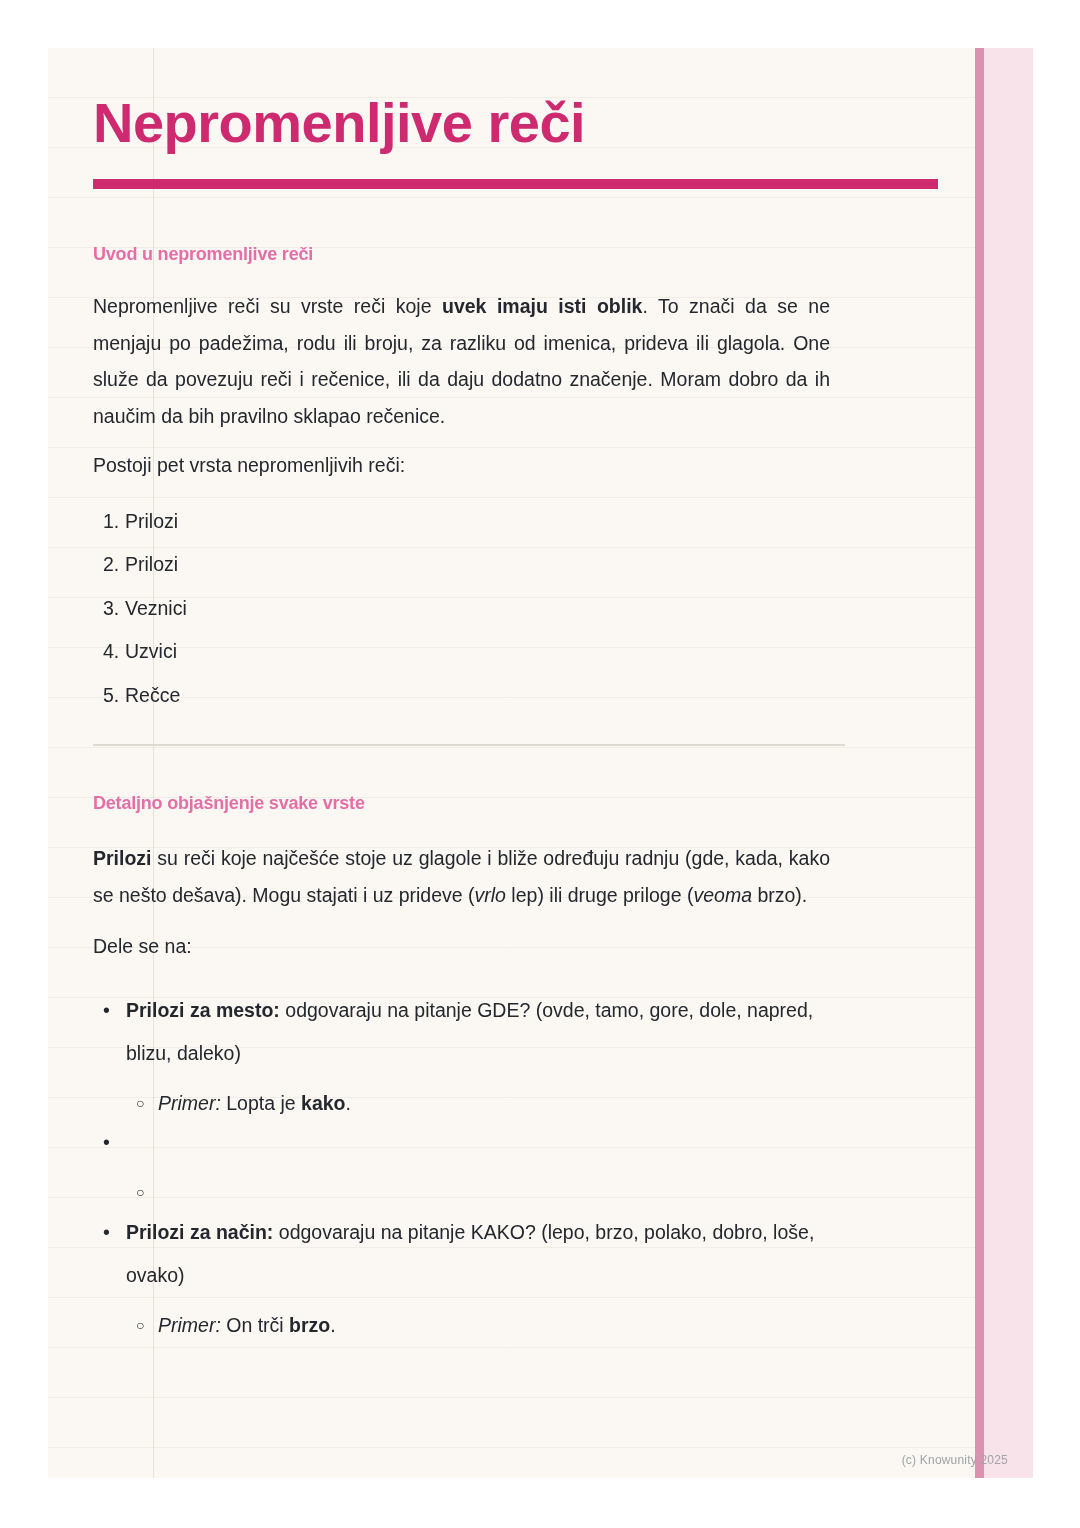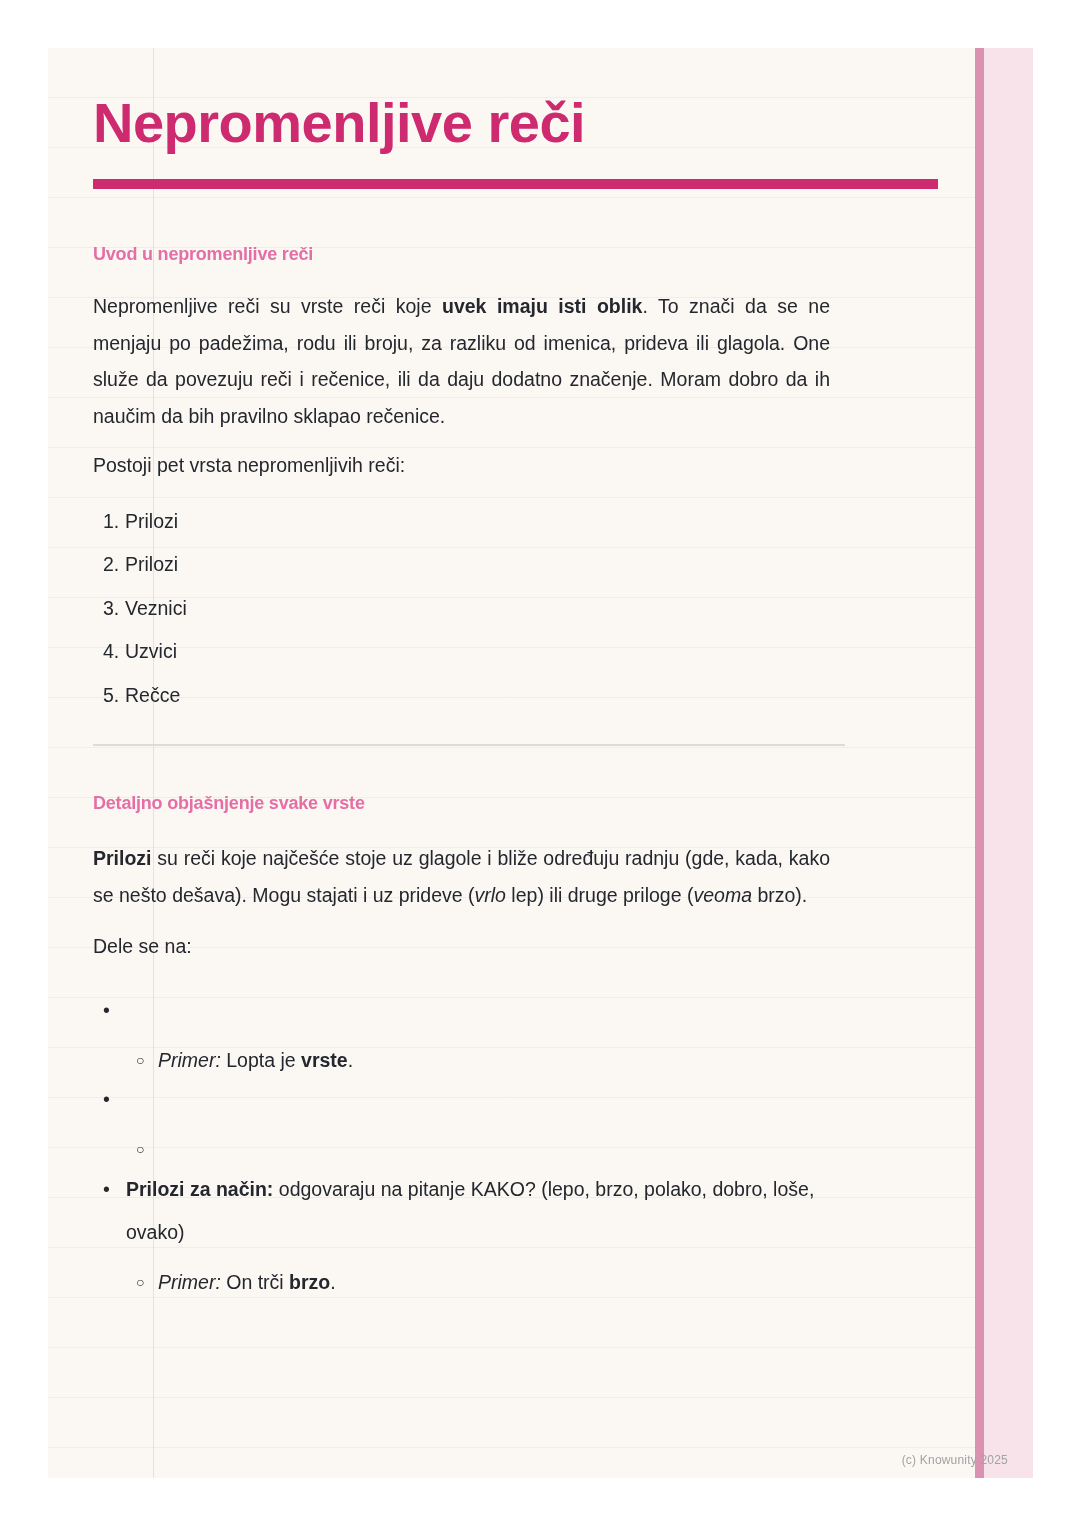--- a/index.html
+++ b/index.html
@@ -157,24 +157,25 @@
 
     <p class="body-text justify p-prilozi"><span class="rb">Prilozi</span><span> su reči koje najčešće stoje uz glagole i bliže određuju radnju (gde, kada, kako se nešto dešava). Mogu stajati i uz prideve (</span><span class="ri">vrlo</span><span> lep) ili druge priloge (</span><span class="ri">veoma</span><span> brzo).</span></p>
 
     <p class="body-text p-dele">Dele se na:</p>
 
     <div class="bullet-list">
 
       <div>
         <div class="bullet-row">
           <span class="marker">•</span>
+          <span class="btext"><span class="rb">Prilozi za mesto:</span><span> odgovaraju na pitanje GDE? (ovde, tamo, gore, dole, napred, blizu, daleko)</span></span>
         </div>
         <div class="example-row">
           <span class="marker">○</span>
-          <span class="etext"><span class="ri">Primer:</span><span> Lopta je </span><span class="rb">vrste</span><span>.</span></span>
+          <span class="etext"><span class="ri">Primer:</span><span> Lopta je </span><span class="rb">kako</span><span>.</span></span>
         </div>
       </div>
 
       <div>
         <div class="bullet-row">
           <span class="marker">•</span>
         </div>
         <div class="example-row">
           <span class="marker">○</span>
         </div>

